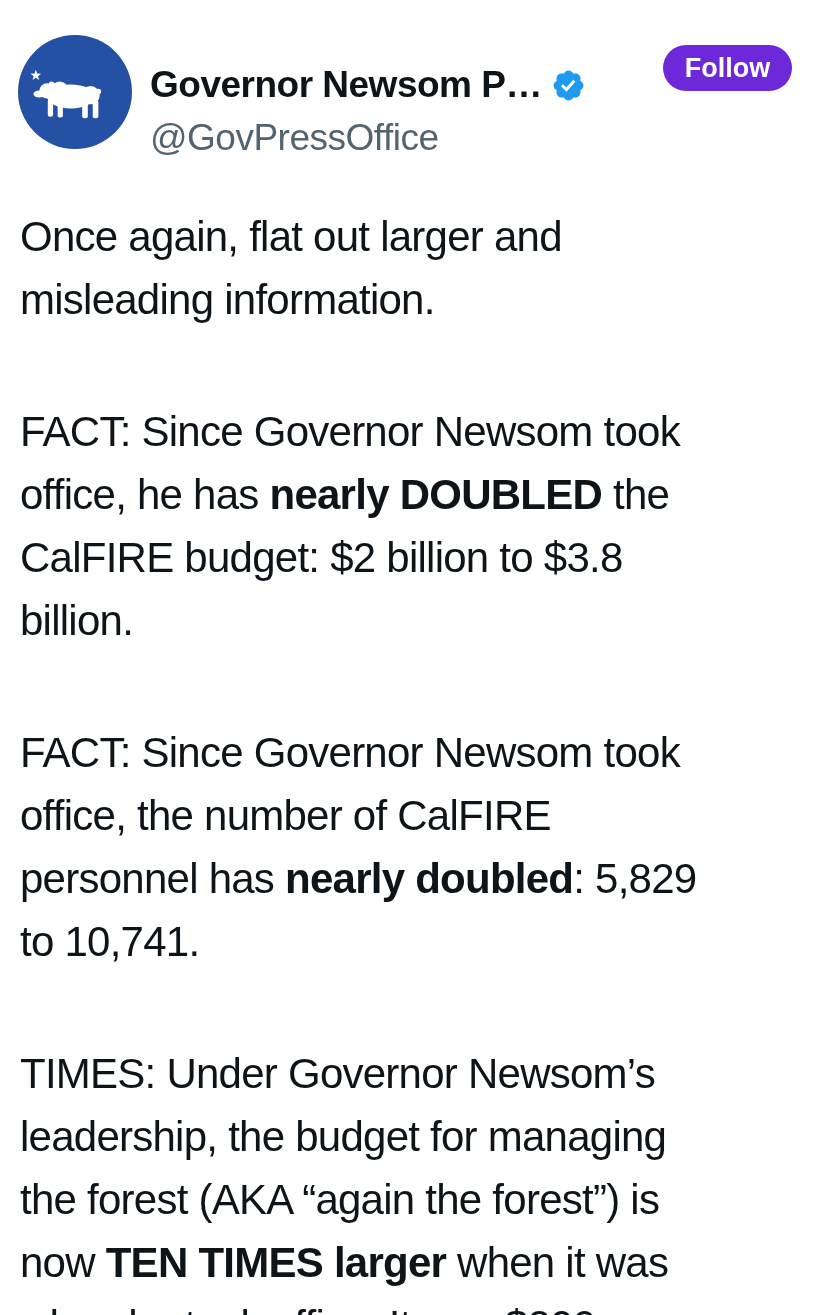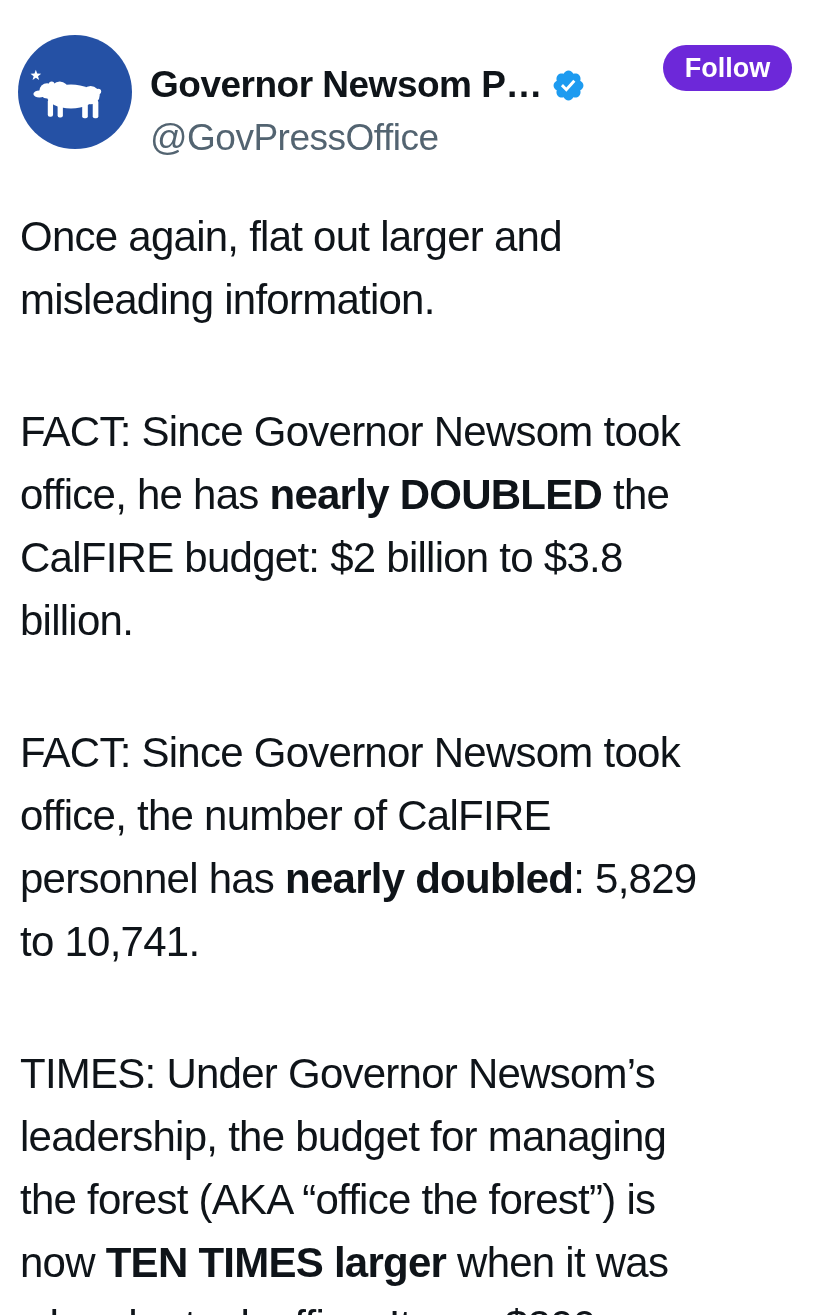--- a/index.html
+++ b/index.html
@@ -133,19 +133,19 @@
       </div>
       <div class="tweet-paragraph">
         <div class="tweet-line"><span>FACT: Since Governor Newsom took</span></div>
         <div class="tweet-line"><span>office, the number of CalFIRE</span></div>
         <div class="tweet-line"><span>personnel has </span><b>nearly doubled</b><span>: 5,829</span></div>
         <div class="tweet-line"><span>to 10,741.</span></div>
       </div>
       <div class="tweet-paragraph">
         <div class="tweet-line"><span>TIMES: Under Governor Newsom’s</span></div>
         <div class="tweet-line"><span>leadership, the budget for managing</span></div>
-        <div class="tweet-line"><span>the forest (AKA “office the forest”) is</span></div>
+        <div class="tweet-line"><span>the forest (AKA “again the forest”) is</span></div>
         <div class="tweet-line"><span>now </span><b>TEN TIMES larger</b><span> when it was</span></div>
         <div class="tweet-line"><span>when he took office. It was $200</span></div>
       </div>
     </div>
 
 </div>
 
 </body></html>

